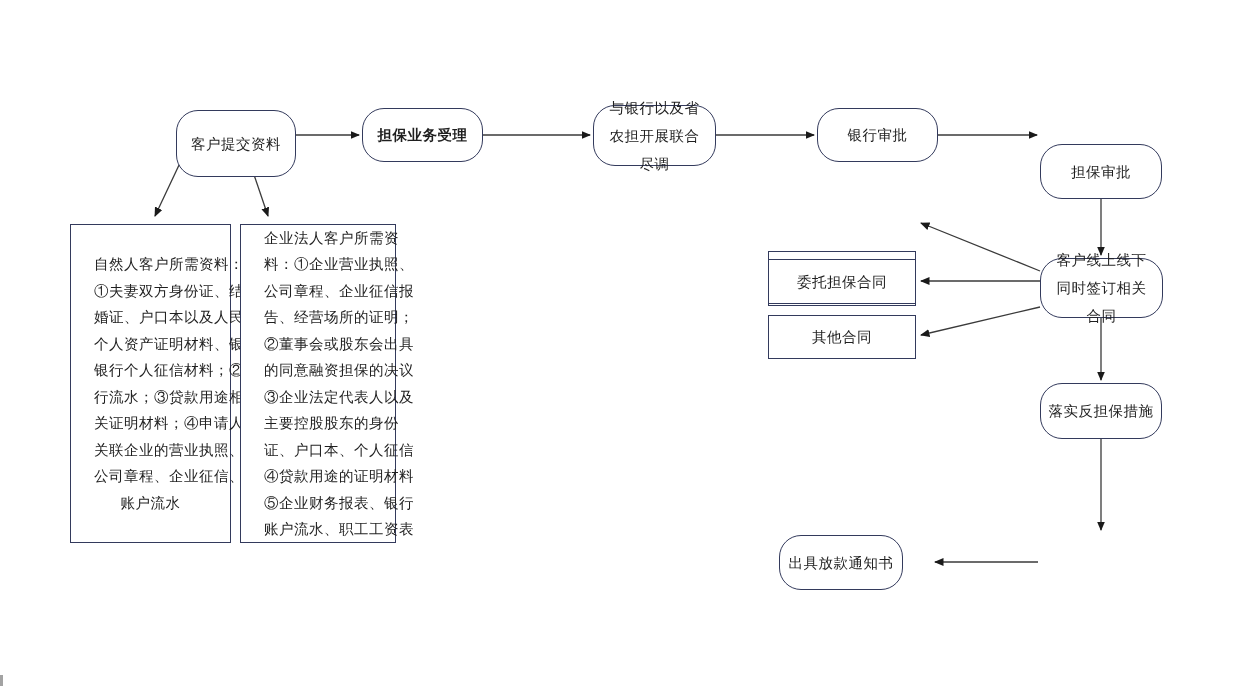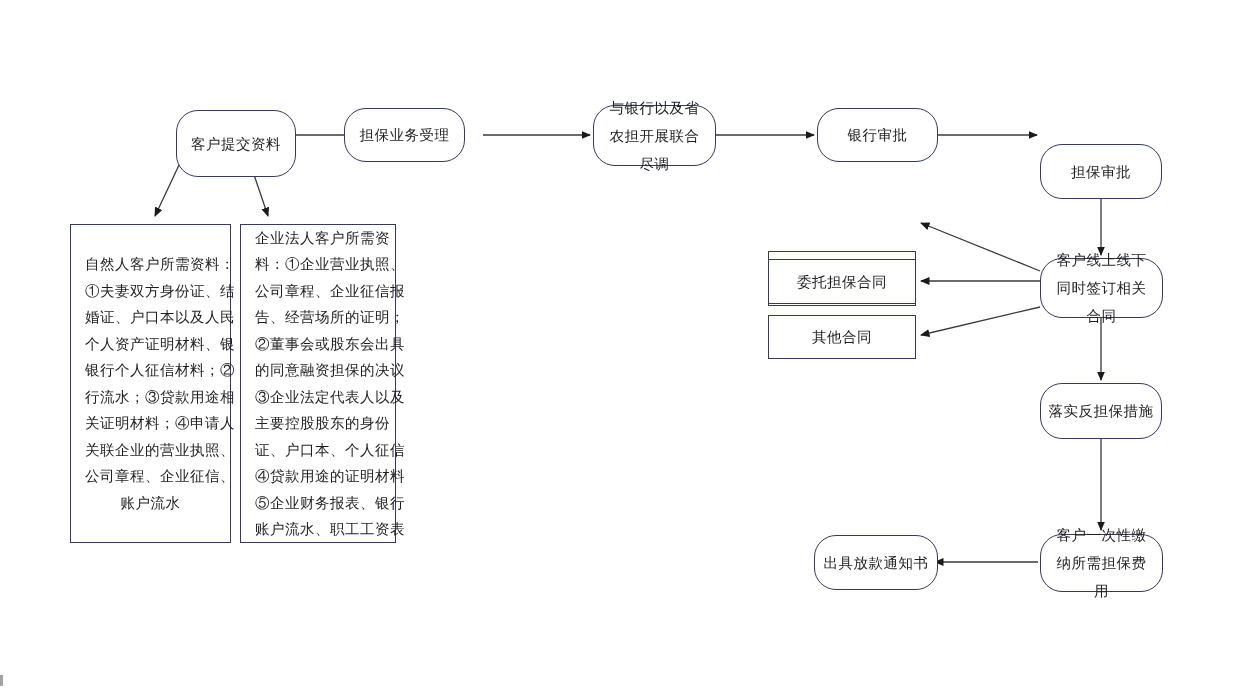--- a/index.html
+++ b/index.html
@@ -23,21 +23,21 @@
     text-align:center;
     font-size:14.5px;
     line-height:26px;
     letter-spacing:0.5px;
     z-index:2;
   }
   .rounded{border-radius:22px;}
   .rect{border-radius:0;border-width:1.4px;}
   .docbox{
     justify-content:center;
-    padding:4px 14px;
+    padding:4px 23px;
   }
   .docline{
     display:block;
     width:100%;
     height:26.5px;
     line-height:26.5px;
     text-align:center;
     white-space:nowrap;
   }
   .label2{
@@ -83,21 +83,21 @@
       <line x1="1101" y1="318" x2="1101" y2="380" marker-end="url(#ah)"></line>
       <line x1="1101" y1="439" x2="1101" y2="530" marker-end="url(#ah)"></line>
       <line x1="1038" y1="562" x2="935" y2="562" marker-end="url(#ah)"></line>
     </g>
   </svg>
 
   <div class="node rounded" style="left:150px;top:110px;width:120px;height:67px;margin-left:26px;">
     <span>客户提交资料</span>
   </div>
 
-  <div class="node rounded" style="left:344px;top:108px;width:121px;height:54px;">
+  <div class="node rounded" style="left:362px;top:108px;width:121px;height:54px;font-weight:bold;">
     <span>担保业务受理</span>
   </div>
 
   <div class="node rounded" style="left:593px;top:105px;width:123px;height:61px;line-height:28px;">
     <span class="label2">与银行以及省农担开展联合尽调</span>
   </div>
 
   <div class="node rounded" style="left:817px;top:108px;width:121px;height:54px;">
     <span>银行审批</span>
   </div>
@@ -147,22 +147,19 @@
   </div>
 
   <div class="node rounded" style="left:1040px;top:258px;width:123px;height:60px;line-height:28px;">
     <span class="label2">客户线上线下同时签订相关合同</span>
   </div>
 
   <div class="node rounded" style="left:1040px;top:383px;width:122px;height:56px;">
     <span>落实反担保措施</span>
   </div>
 
-  <div class="node rounded" style="left:1040px;top:534px;width:123px;height:58px;line-height:28px;">
-    <span class="label2">客户一次性缴纳所需担保费用</span>
-  </div>
 
-  <div class="node rounded" style="left:814px;top:535px;width:124px;height:55px;justify-content:center;">
+  <div class="node rounded" style="left:779px;top:535px;width:124px;height:55px;justify-content:center;">
     <span>出具放款通知书</span>
   </div>
 
   <div class="corner-tick"></div>
 </div>
 
 </body></html>

